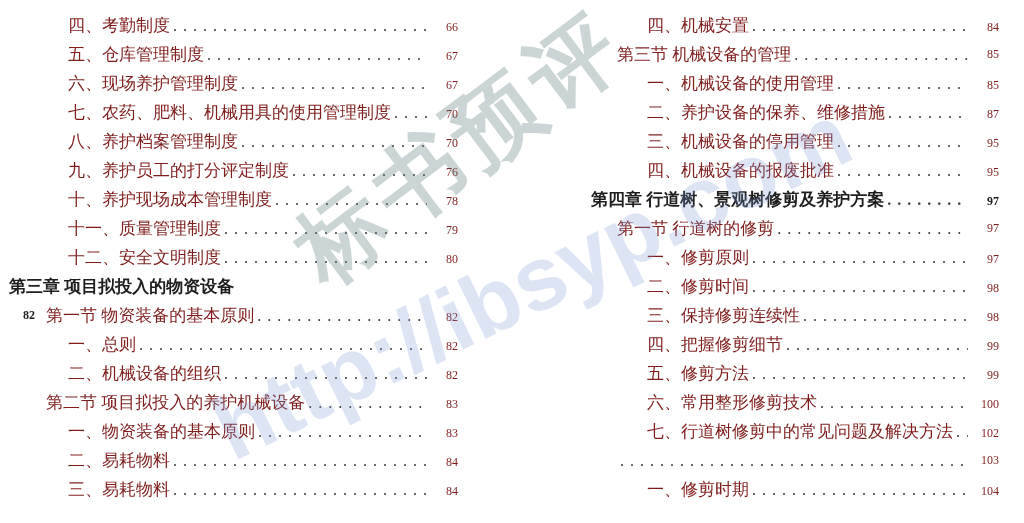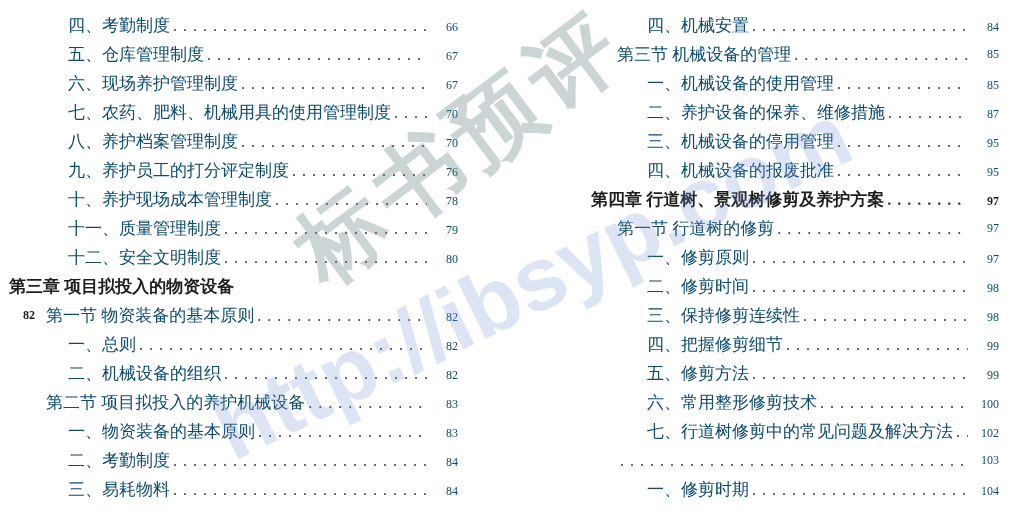--- a/index.html
+++ b/index.html
@@ -23,21 +23,21 @@
   }
   .toc-col.left  { left: 6px;   width: 452px; }
   .toc-col.right { left: 591px; width: 408px; }
 
   .toc-row {
     display: flex;
     align-items: baseline;
     height: 29px;
     line-height: 29px;
     font-size: 17px;
-    color: #0c4a6e;
+    color: #7f1d1d;
     white-space: nowrap;
   }
   
   .left  .lvl-chapter { padding-left: 0; flex-direction: column; }
   .left  .lvl-section { padding-left: 40px; }
   .left  .lvl-item    { padding-left: 62px; }
   .right .lvl-chapter { padding-left: 0; }
   .right .lvl-section { padding-left: 26px; align-items: flex-end; }
   .right .lvl-item    { padding-left: 56px; }
 
@@ -185,21 +185,21 @@
         <span class="toc-page">83</span>
       </div>
 
       <div class="toc-row lvl-item">
         <span class="toc-label">一、物资装备的基本原则</span>
         <span class="toc-leader"></span>
         <span class="toc-page">83</span>
       </div>
 
       <div class="toc-row lvl-item">
-        <span class="toc-label">二、考勤制度</span>
+        <span class="toc-label">二、易耗物料</span>
         <span class="toc-leader"></span>
         <span class="toc-page">84</span>
       </div>
 
       <div class="toc-row lvl-item">
         <span class="toc-label">三、易耗物料</span>
         <span class="toc-leader"></span>
         <span class="toc-page">84</span>
       </div>
     </div>

